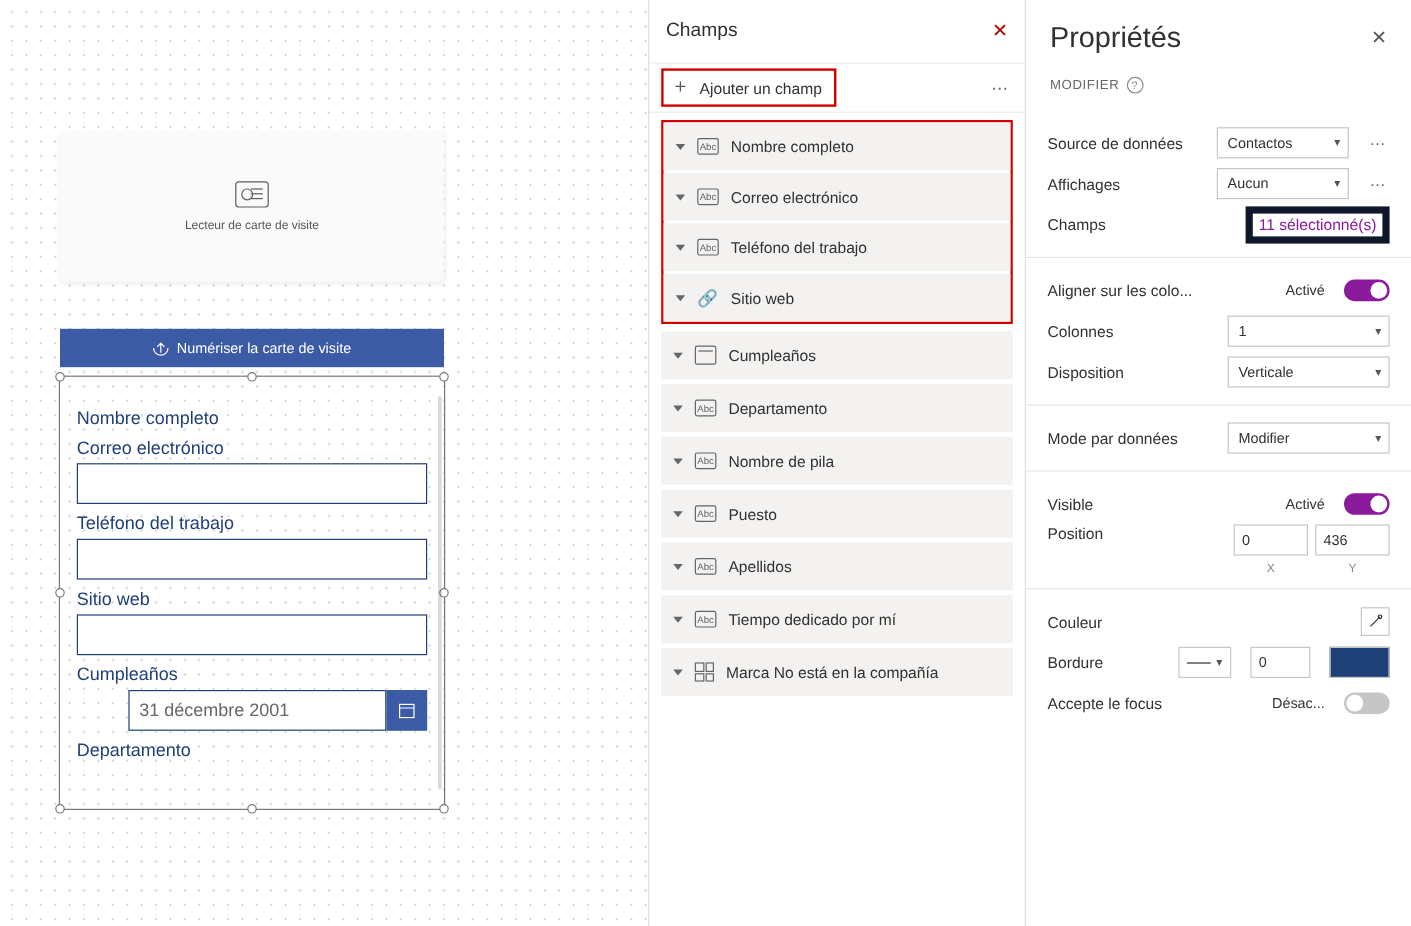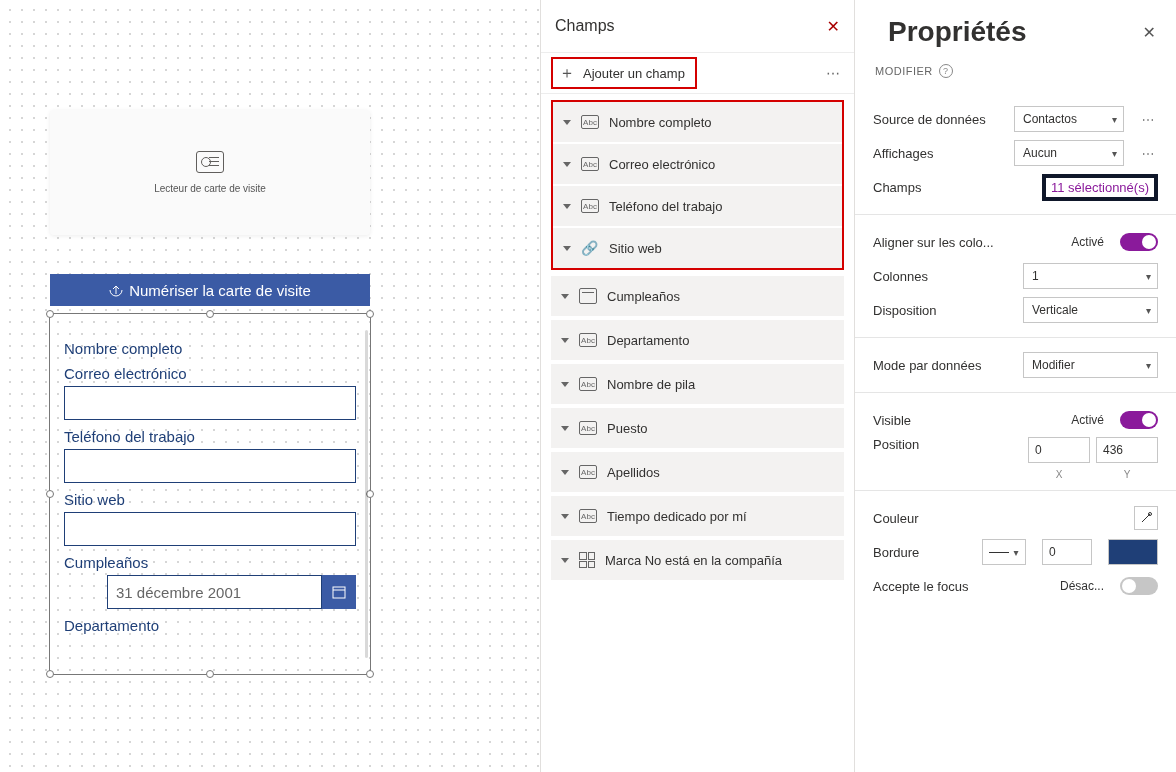--- a/index.html
+++ b/index.html
@@ -76,21 +76,21 @@
     left: 50px;
     top: 274px;
     width: 320px;
     height: 32px;
     background: #3b5ba5;
     color: #fff;
     display: flex;
     align-items: center;
     justify-content: center;
     gap: 6px;
-    font-size: 15px;
+    font-size: 12px;
   }
   .upload-glyph {
     display: inline-flex;
     align-items: center;
     justify-content: center;
   }
   .form-ctrl {
     position: absolute;
     left: 50px;
     top: 314px;
@@ -288,23 +288,22 @@
     background: #fff;
   }
   .props-header {
     height: 64px;
     display: flex;
     align-items: center;
     justify-content: space-between;
     padding: 0 20px;
   }
   .props-header h2 {
-    font-size: 28px;
-    font-weight: 700;
-    margin-left: 13px;
+    font-size: 24px;
+    font-weight: 400;
   }
   .x-close {
     font-size: 16px;
     color: #555;
     font-weight: 300;
   }
   .modifier-row {
     padding: 0 20px 10px 20px;
     display: flex;
     align-items: center;
@@ -383,21 +382,21 @@
   .ellip-b {
     color: #666;
     letter-spacing: 2px;
     width: 18px;
     display: inline-block;
     text-align: center;
   }
   .hl-link {
     color: #8a1a9b;
     padding: 2px 5px;
-    border: 4px solid #0f172a;
+    border: 6px solid #0f172a;
     font-size: 13px;
     margin-left: 40px;
   }
   .sep {
     height: 1px;
     background: #e5e5e5;
     margin: 10px -18px;
   }
   .toggle {
     width: 38px; height: 18px;

